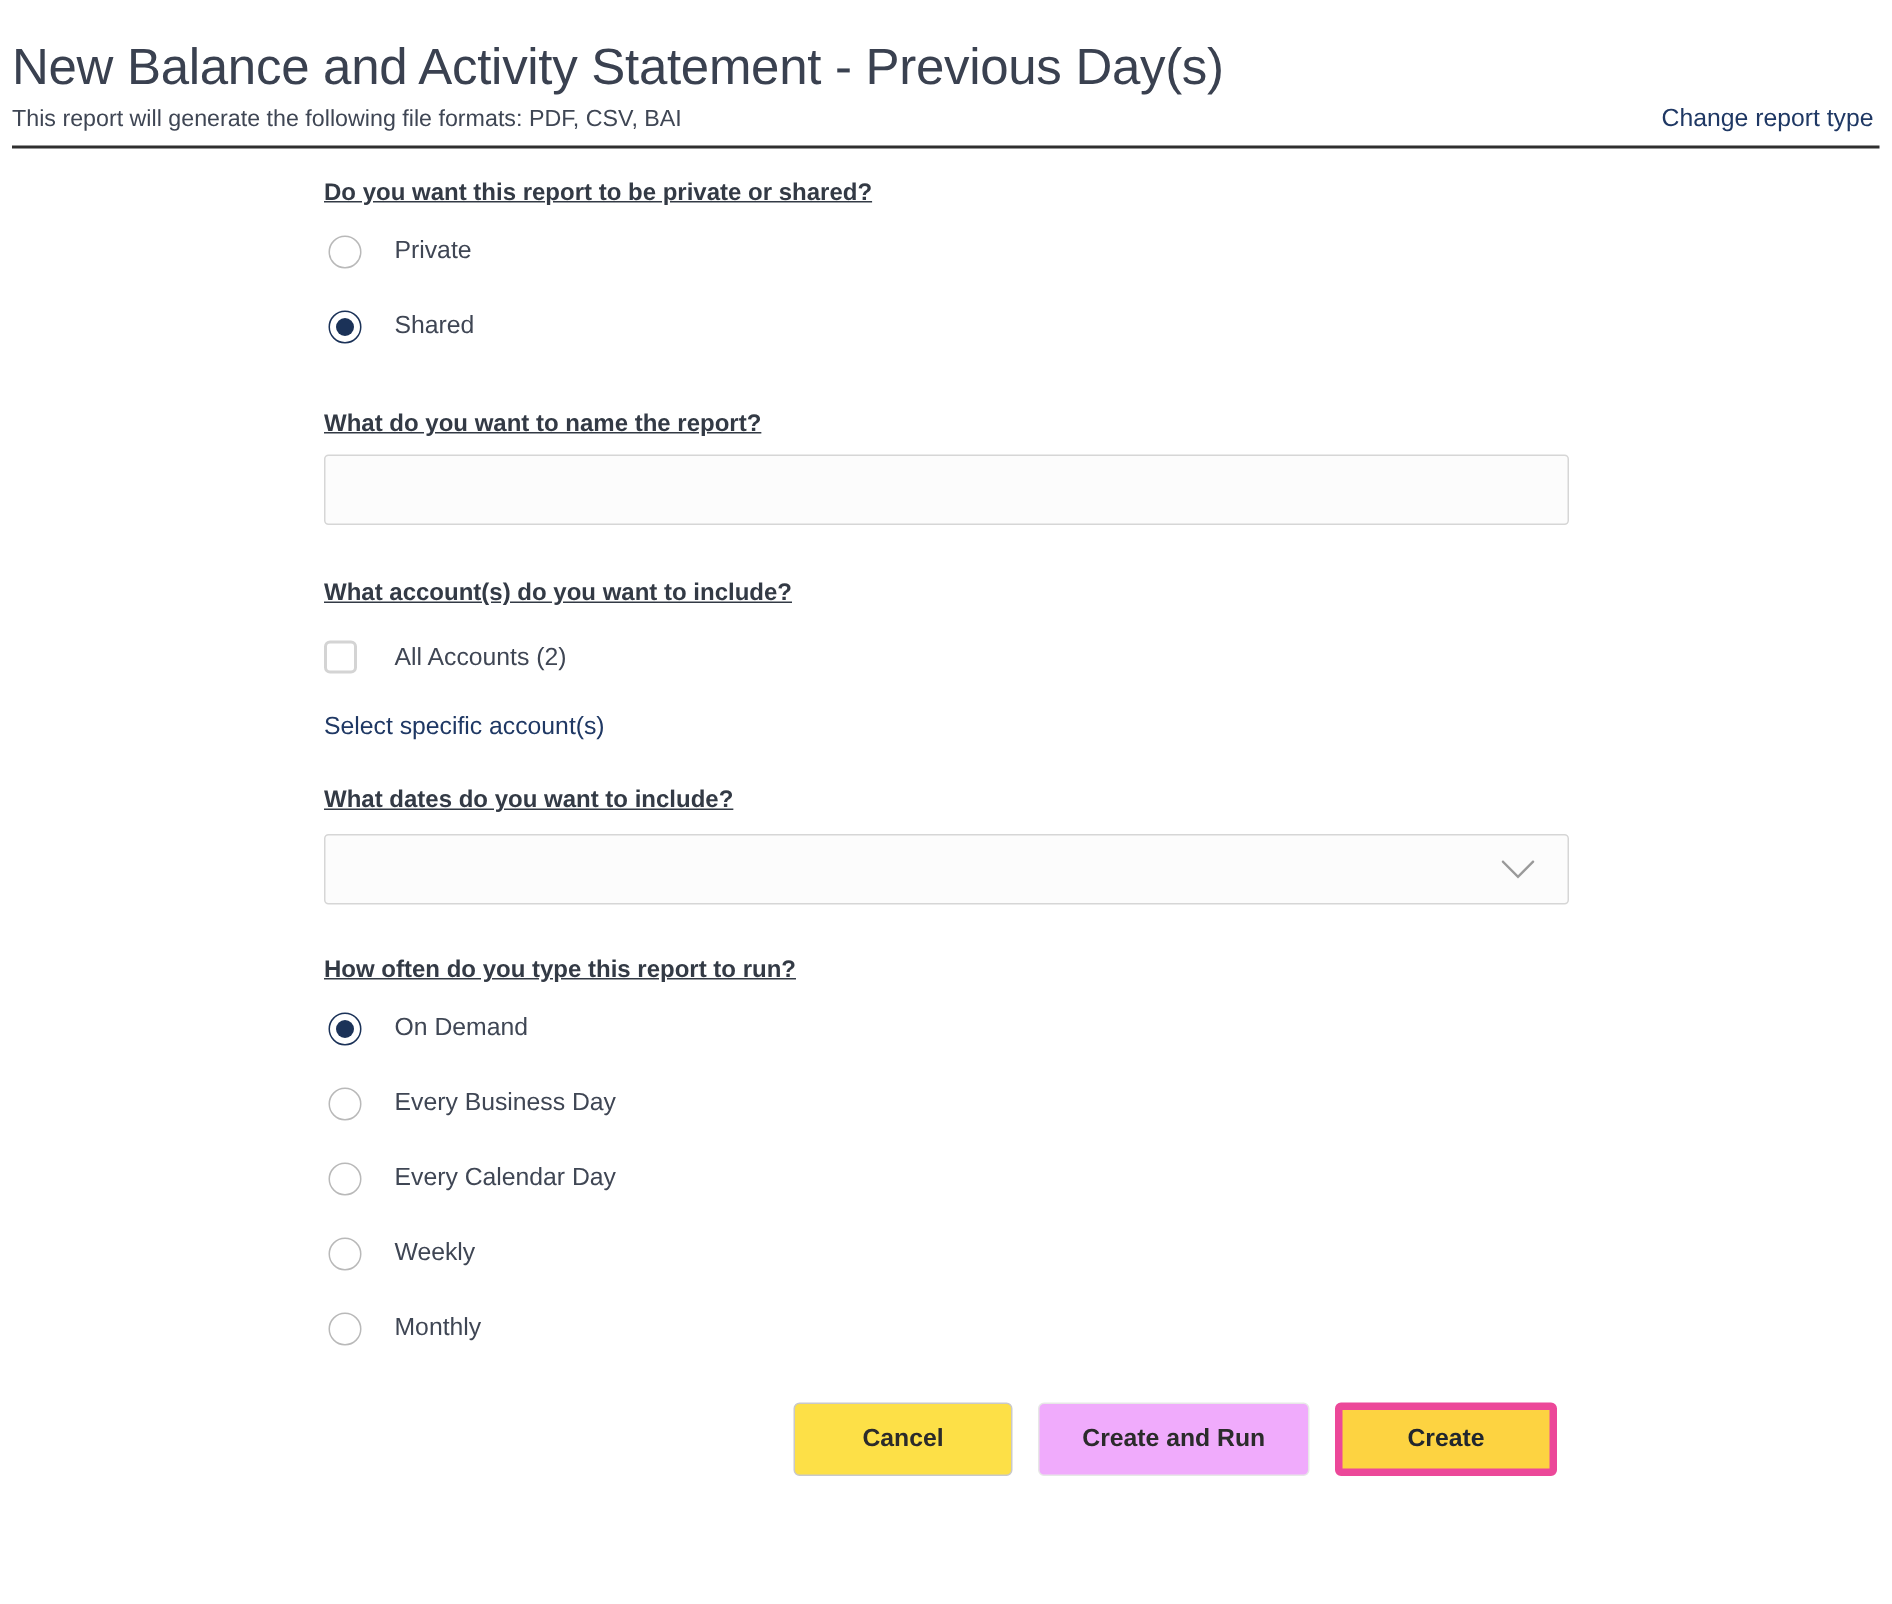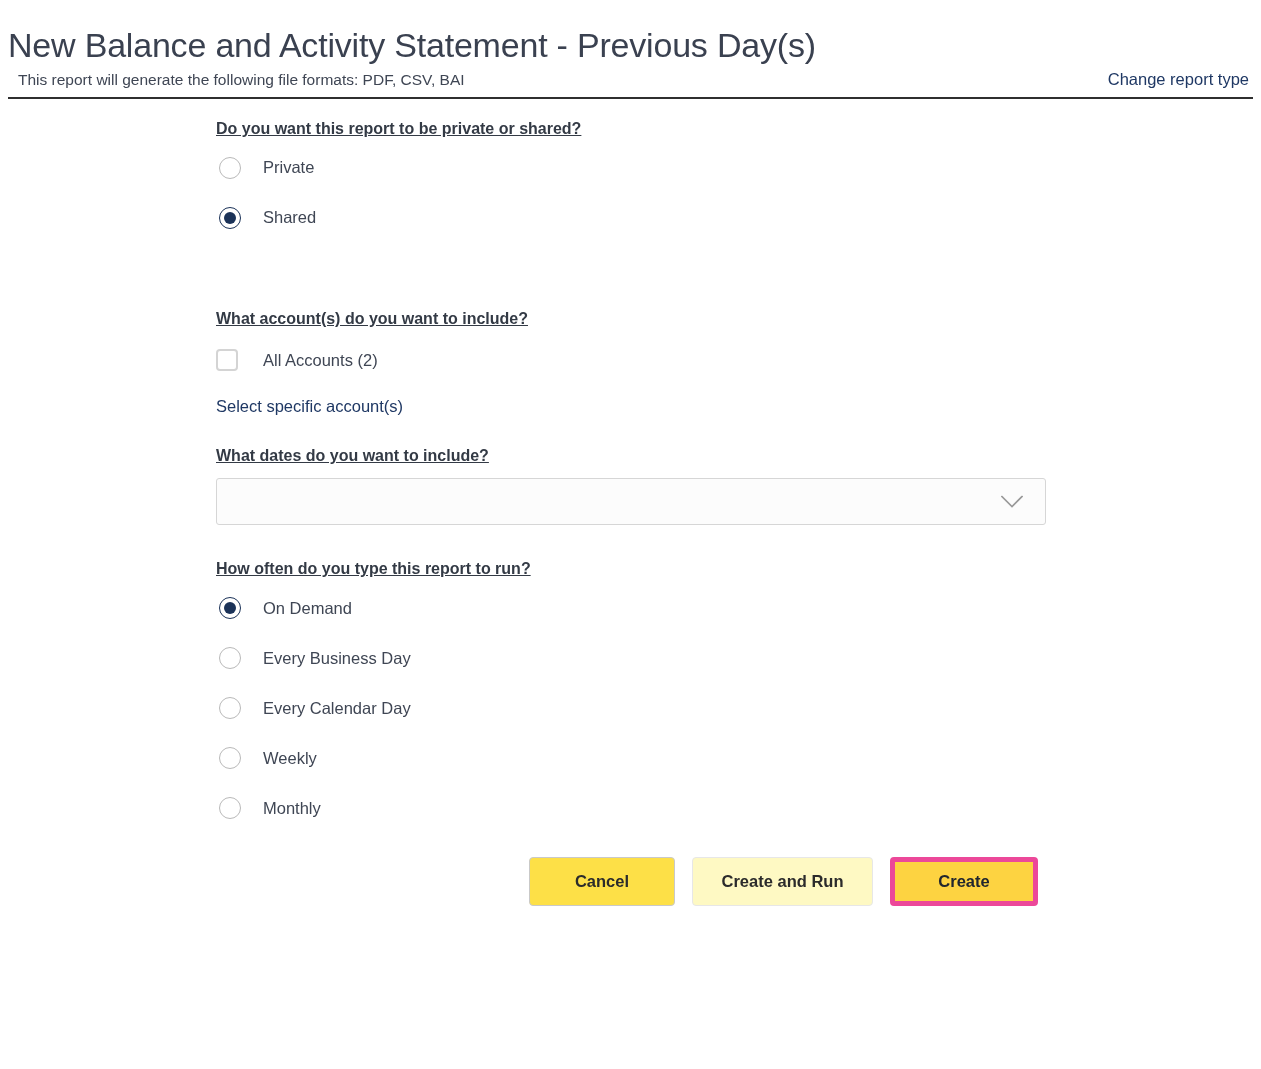--- a/index.html
+++ b/index.html
@@ -31,21 +31,20 @@
     margin: 0;
     padding-top: 26px;
     white-space: nowrap;
   }
   .subtitle-row {
     display: flex;
     align-items: flex-end;
     justify-content: space-between;
     margin-top: 6px;
     padding-bottom: 7px;
-    margin-left: 10px;
   }
   .page-subtitle {
     font-size: 15.5px;
     color: #3f4654;
     line-height: 1.2;
   }
   .change-report-link {
     font-size: 16.5px;
     color: #1f3864;
     text-decoration: none;
@@ -215,21 +214,21 @@
     line-height: 1;
     white-space: nowrap;
   }
   .btn-cancel {
     background: #fde047;
     border: 1px solid #c9c9c9;
     color: #2b2b2b;
     width: 146px;
   }
   .btn-secondary {
-    background: #fef9c3;
+    background: #f0abfc;
     border: 1px solid #e7e7e7;
     color: #2b2b2b;
     width: 181px;
   }
   .btn-primary {
     background: #fdd341;
     border: 5px solid #ec4899;
     color: #21262e;
     width: 148px;
   }
@@ -259,20 +258,24 @@
         <span class="radio-outer checked">
             <span class="radio-dot"></span>
           </span>
         <span class="opt-label">Shared</span>
       </div>
     </div>
   </div>
 
   <div class="gap-a"></div>
 
+  <div class="field-group">
+    <div class="q-label">What do you want to name the report?</div>
+    <input class="text-input" type="text" placeholder="" style="">
+  </div>
 
   <div class="gap-b"></div>
 
   <div class="field-group">
     <div class="q-label">What account(s) do you want to include?</div>
     <div class="checkbox-row">
       <span class="checkbox-box"></span>
       <span class="opt-label">All Accounts (2)</span>
     </div>
     <a class="inline-link">Select specific account(s)</a>

